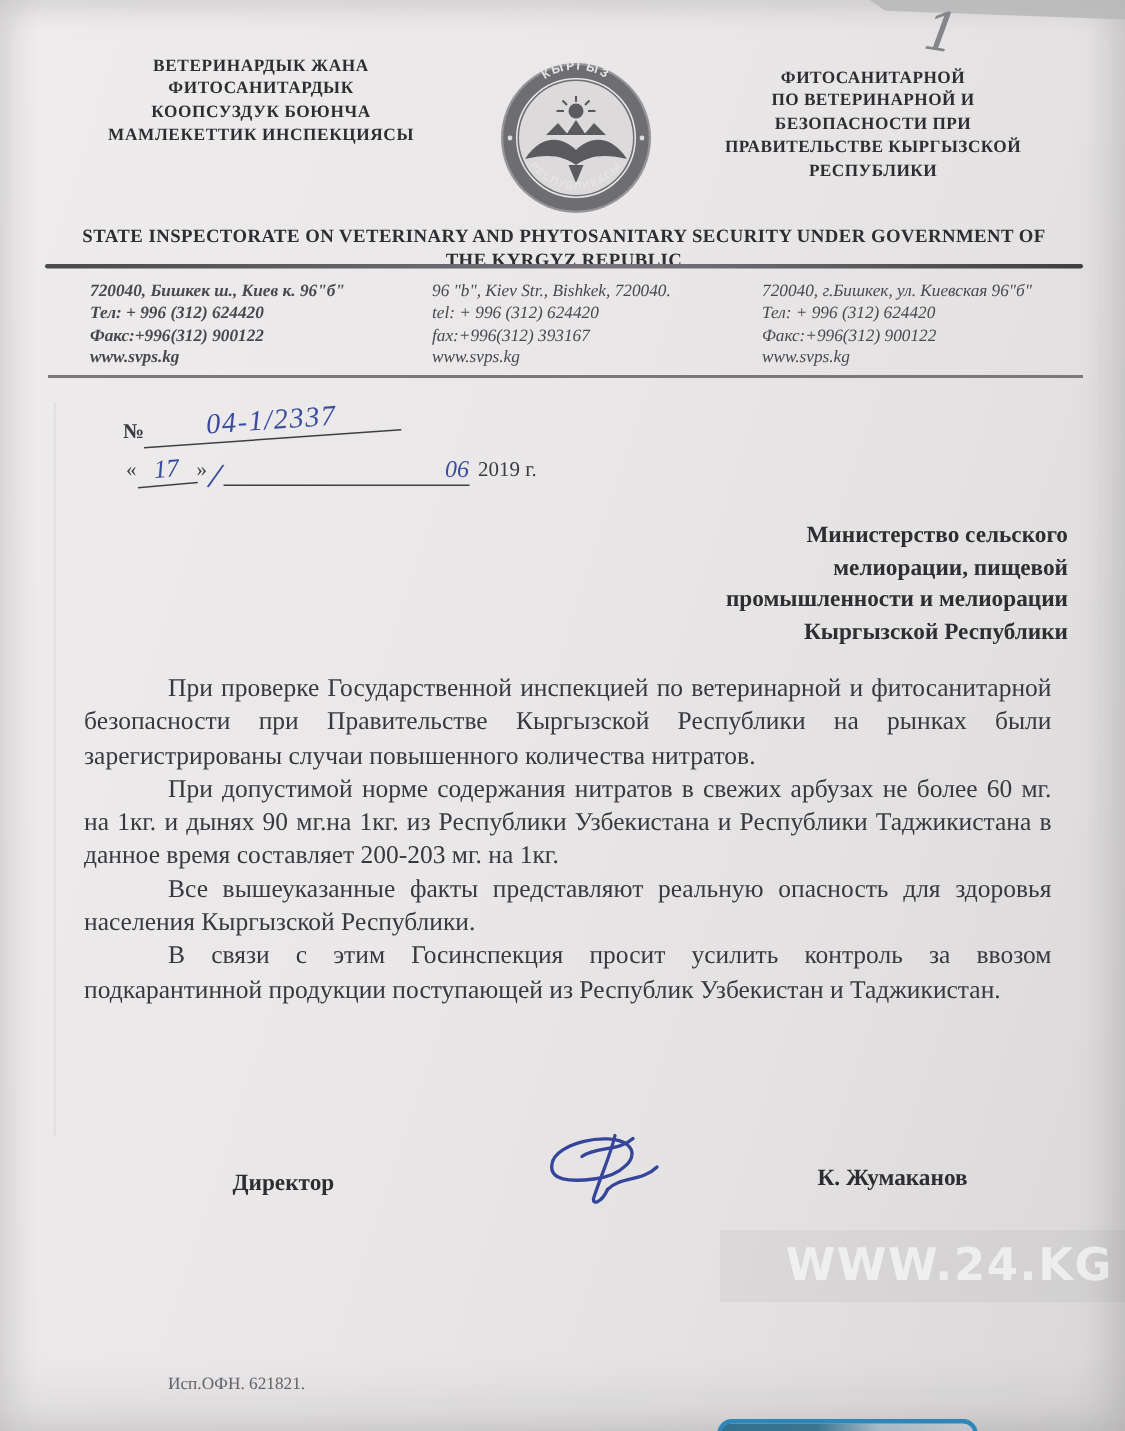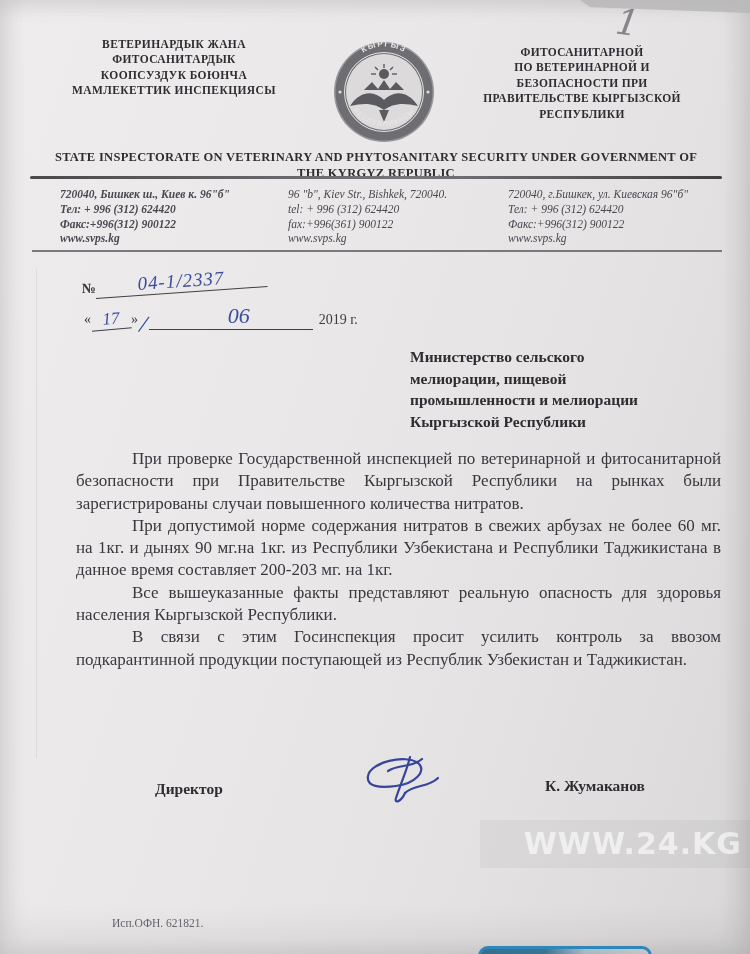--- a/index.html
+++ b/index.html
@@ -38,28 +38,28 @@
 
   .ref-row1{position:absolute;left:82px;top:276px;display:flex;align-items:flex-end;}
   .ref-no{font-size:14px;font-weight:bold;color:#3a3a40;padding-bottom:2px;}
   .ref-num{min-width:172px;border-bottom:1.6px solid #3f3f45;text-align:center;
     font-size:19px;transform:rotate(-4deg);transform-origin:left bottom;letter-spacing:1px;}
   .ref-row2{position:absolute;left:84px;top:303px;display:flex;align-items:flex-end;font-size:14px;color:#3a3a40;}
   .ref-q{padding-bottom:2px;}
   .ref-day{width:40px;border-bottom:1.4px solid #3f3f45;text-align:center;font-size:17px;
     transform:rotate(-5deg);}
   .ref-slash{font-size:24px;line-height:18px;transform:translateY(3px) rotate(8deg);padding:0 2px;}
-  .ref-month{width:148px;border-bottom:1.4px solid #3f3f45;text-align:center;padding-left:16px;
-    font-size:22px;}
+  .ref-month{width:148px;border-bottom:1.4px solid #3f3f45;text-align:right;padding-left:16px;
+    font-size:16px;}
   .ref-year{font-weight:normal;font-size:14px;padding-bottom:2px;padding-left:6px;}
 
   .addressee{position:absolute;left:410px;top:346px;width:302px;font-weight:bold;
-    font-size:15.5px;line-height:21.5px;color:#2e2e32;}
-
-  .body-text{position:absolute;left:76px;top:448px;width:645px;font-size:17px;
+    font-size:15.5px;line-height:21.5px;color:#2e2e32;text-align:right;}
+
+  .body-text{position:absolute;left:56px;top:448px;width:645px;font-size:17px;
     line-height:22.3px;text-align:justify;color:#38383e;}
   .body-text p{margin:0;text-indent:56px;}
 
   .sig-title{position:absolute;left:155px;top:780px;font-weight:bold;font-size:15.5px;color:#2e2e32;}
   .sig-name{position:absolute;left:545px;top:777px;font-weight:bold;font-size:15.5px;color:#2e2e32;text-align:center;}
   .sig-scribble{position:absolute;left:356px;top:746px;width:100px;height:60px;}
 
   .wm-band{position:absolute;right:0;top:820px;width:270px;height:48px;background:rgba(120,118,120,.08);}
   .watermark{position:absolute;right:8px;top:826px;font-family:"DejaVu Sans",sans-serif;
     font-weight:bold;font-size:30px;letter-spacing:1px;color:rgba(255,255,255,.62);}
@@ -136,21 +136,21 @@
 
   <div class="contact-col c1">
     <div>720040, Бишкек ш., Киев к. 96"б"</div>
     <div>Тел: + 996 (312) 624420</div>
     <div>Факс:+996(312) 900122</div>
     <div>www.svps.kg</div>
   </div>
   <div class="contact-col c2">
     <div>96 "b", Kiev Str., Bishkek, 720040.</div>
     <div>tel: + 996 (312) 624420</div>
-    <div>fax:+996(361) 900122</div>
+    <div>fax:+996(312) 393167</div>
     <div>www.svps.kg</div>
   </div>
   <div class="contact-col c3">
     <div>720040, г.Бишкек, ул. Киевская 96"б"</div>
     <div>Тел: + 996 (312) 624420</div>
     <div>Факс:+996(312) 900122</div>
     <div>www.svps.kg</div>
   </div>
 
   <div class="rule2"></div>

